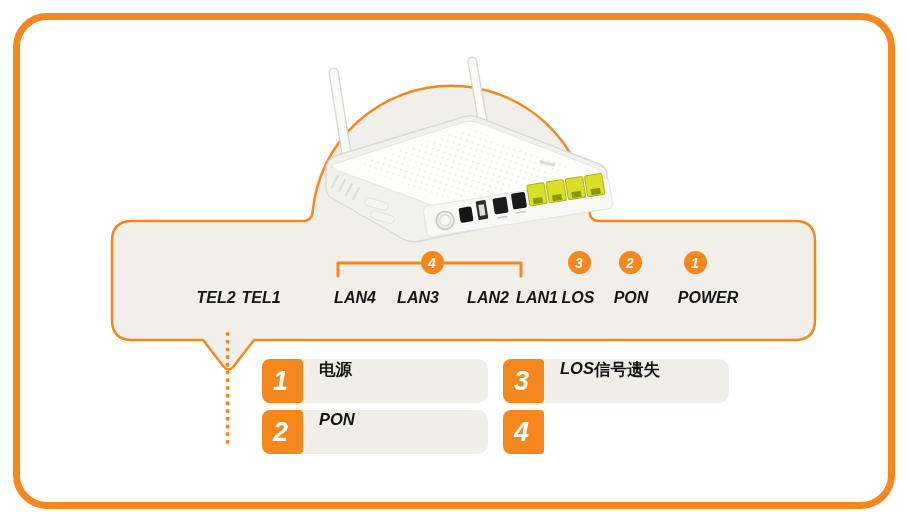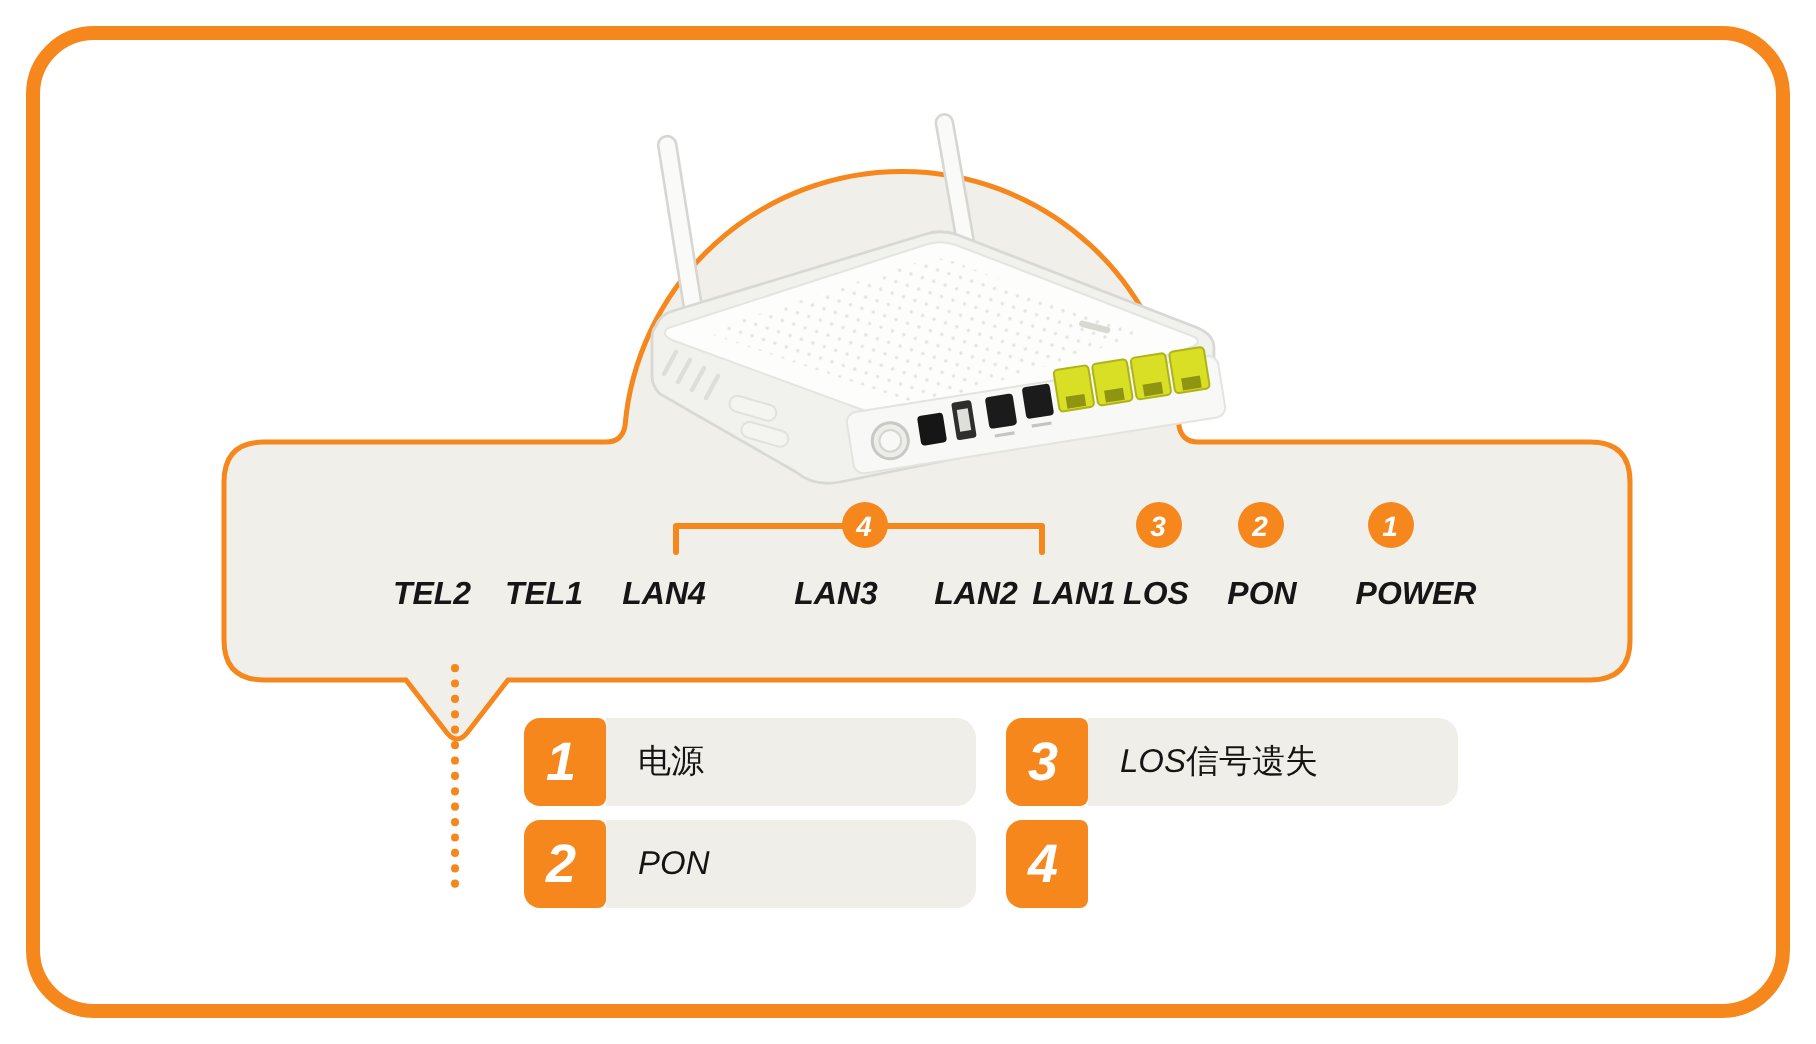--- a/index.html
+++ b/index.html
@@ -28,22 +28,22 @@
 
   
   .legend-row{position:absolute;display:flex;height:44px;width:226px;}
   .legend-num{
     flex:0 0 41px;background:#F6871D;border-radius:8px 4px 4px 8px;
     color:#fff;font-style:italic;font-weight:bold;font-size:27px;
     display:flex;align-items:center;justify-content:center;padding-right:4px;box-sizing:border-box;
   }
   .legend-bar{
     flex:1;background:#EFEEE9;border-radius:0 10px 10px 0;
-    display:flex;align-items:center;padding-left:16px;
-    font-weight:normal;font-size:16.5px;color:#141414;white-space:nowrap;
+    display:flex;align-items:flex-start;padding-left:16px;
+    font-weight:bold;font-size:16.5px;color:#141414;white-space:nowrap;
   }
   .lat{font-style:italic;}
 </style>
 </head>
 <body>
 
 <div class="canvas">
 
   <div class="frame"></div>
 
@@ -103,22 +103,22 @@
           <rect x="140" y="-19" width="9.5" height="6" fill="#8F9413"></rect>
           <rect x="159.5" y="-19" width="9.5" height="6" fill="#8F9413"></rect>
         </g>
       </g>
     </g>
 
     <path d="M 338,276 L 338,263 L 521,263 L 521,276" fill="none" stroke="#F6871D" stroke-width="3" stroke-linecap="round" stroke-linejoin="round"></path>
   </svg>
 
   <span class="port-label" style="left:216px">TEL2</span>
-  <span class="port-label" style="left:272px">TEL1</span>
-  <span class="port-label" style="left:332px">LAN4</span>
+  <span class="port-label" style="left:261px">TEL1</span>
+  <span class="port-label" style="left:355px">LAN4</span>
   <span class="port-label" style="left:418px">LAN3</span>
   <span class="port-label" style="left:488px">LAN2</span>
   <span class="port-label" style="left:537px">LAN1</span>
   <span class="port-label" style="left:578px">LOS</span>
   <span class="port-label" style="left:631px">PON</span>
   <span class="port-label" style="left:708px">POWER</span>
 
   <div class="callout-circle" style="left:421px;top:251px">4</div>
   <div class="callout-circle" style="left:568px;top:251px">3</div>
   <div class="callout-circle" style="left:619px;top:251px">2</div>

